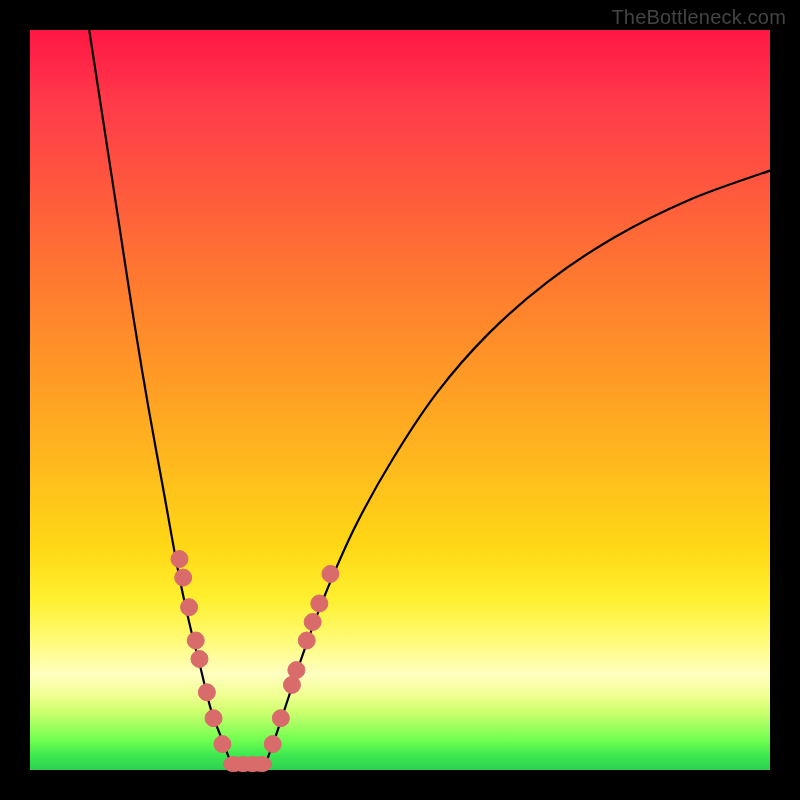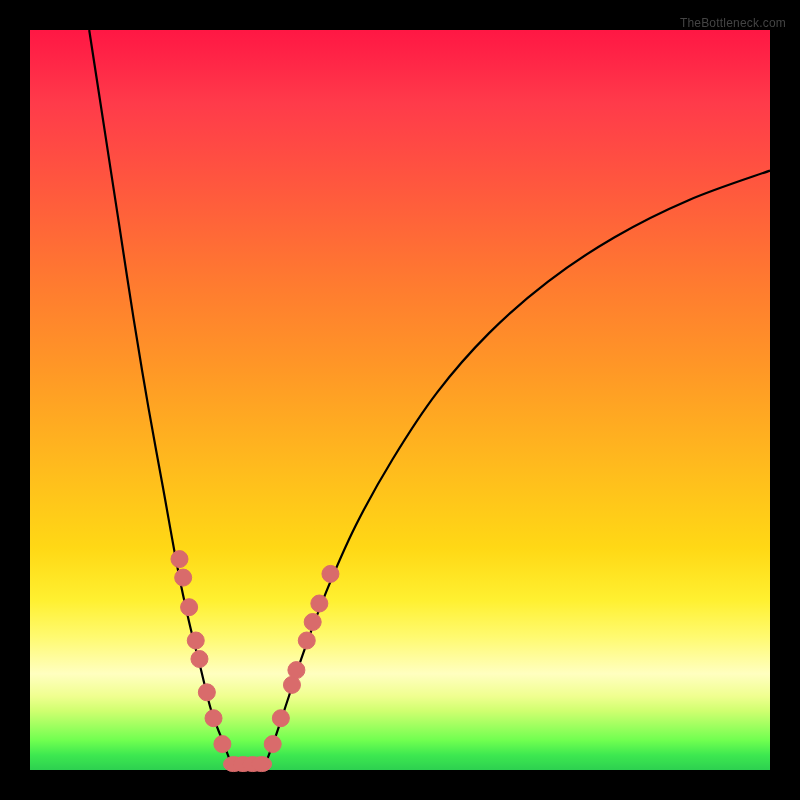--- a/index.html
+++ b/index.html
@@ -35,24 +35,24 @@
       #f0ff90 90%,
       #d0ff70 92%,
       #a0ff60 94%,
       #70ff50 96%,
       #3de850 98%,
       #2dd050 100%
     );
   }
   .watermark {
     position: absolute;
-    top: 16px;
+    top: 6px;
     right: 14px;
     font-family: Arial, Helvetica, sans-serif;
-    font-size: 12px;
+    font-size: 20px;
     color: #444;
     font-weight: 500;
     letter-spacing: 0.2px;
   }
   svg.curves {
     position: absolute;
     left: 0;
     top: 0;
     width: 740px;
     height: 740px;

